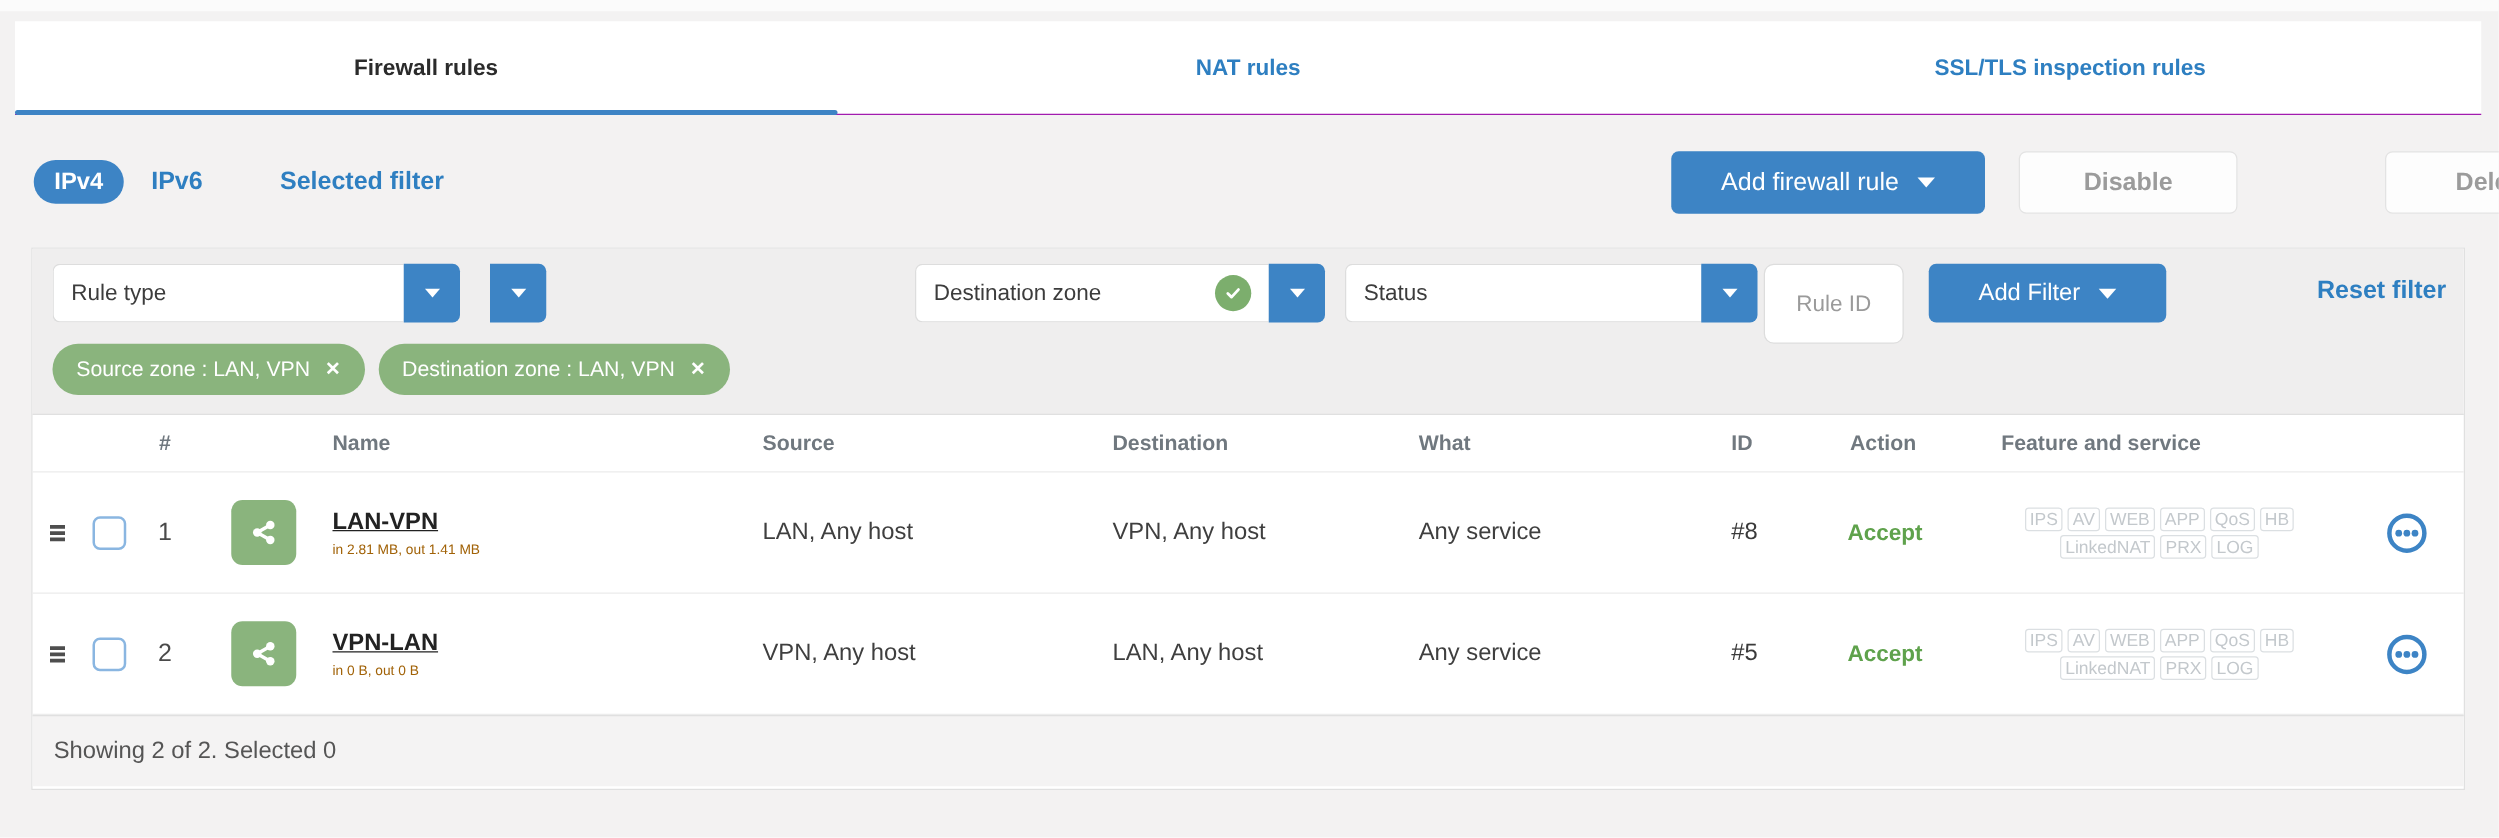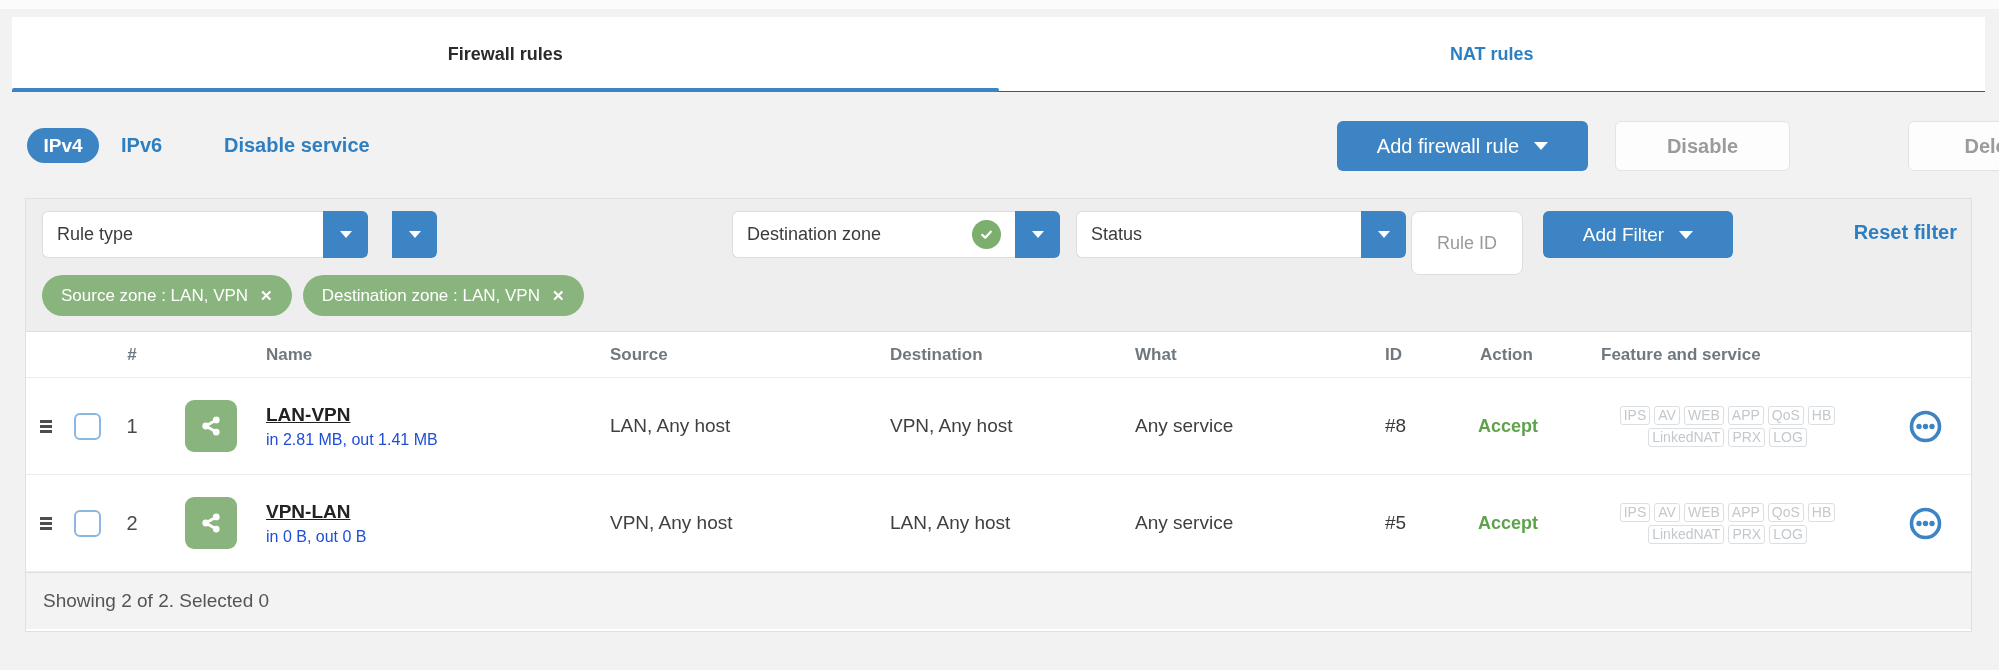--- a/index.html
+++ b/index.html
@@ -82,21 +82,21 @@
   .drag-handle{display:flex; flex-direction:column; gap:2px; cursor:grab;}
   .drag-handle i{display:block; width:12px; height:3px; background:#4e4e4e;}
   .cell-check{display:flex; justify-content:center;}
   .checkbox{width:27px; height:27px; border:2px solid #8ab6e1; border-radius:6px; background:#fff; cursor:pointer;}
   .cell-num{text-align:center; font-size:20px; color:#4a4a4a;}
   .cell-icon{display:flex; justify-content:center;}
   .rule-icon{width:52px; height:52px; border-radius:9px; background:var(--green);
     display:flex; align-items:center; justify-content:center;}
   .cell-name{display:flex; flex-direction:column; justify-content:center; gap:5px;}
   .rule-name{font-size:19px; font-weight:700; color:#222; text-decoration:underline; cursor:pointer; width:max-content;}
-  .rule-traffic{font-size:16px; color:#1d4ed8;}
+  .rule-traffic{font-size:11px; color:#a16207;}
   .cell-text{font-size:19px; color:#3f3f3f; padding-left:14px;}
   .cell-id{font-size:19px; color:#3a3a3a; padding-left:14px;}
   .cell-action{font-size:18px; font-weight:700; color:var(--accept); padding-left:12px;}
   .cell-feat{display:flex; flex-direction:column; align-items:center; gap:3px;}
   .feat-line{display:flex; gap:4px; justify-content:center;}
   .badge{font-size:14px; color:var(--faded); border:1px solid #dbdfe2; border-radius:3px;
     padding:0 3px; height:19px; line-height:17px; background:#fff;}
   .cell-menu{display:flex; justify-content:center;}
   .menu-btn{cursor:pointer; display:flex;}
 
@@ -108,25 +108,28 @@
 
 <div class="top-strip"></div>
 
 <div class="tabbar">
   <div class="tab active">
     <span>Firewall rules</span>
   </div>
   <div class="tab">
     <span>NAT rules</span>
   </div>
+  <div class="tab">
+    <span>SSL/TLS inspection rules</span>
+  </div>
 </div>
 
 <div class="pill">IPv4</div>
 <div class="link-ipv6">IPv6</div>
-<div class="link-disable-filter">Disable service</div>
+<div class="link-disable-filter">Selected filter</div>
 
 <div class="btn btn-primary btn-add-rule">
   <span>Add firewall rule</span>
   <span class="tri-down"></span>
 </div>
 <div class="btn btn-ghost btn-disable">Disable</div>
 <div class="btn btn-ghost btn-delete">Delete</div>
 
 <div class="panel">
 

